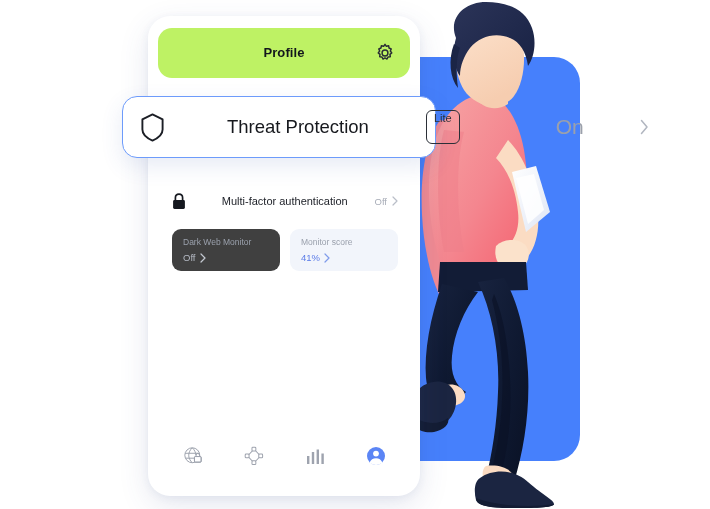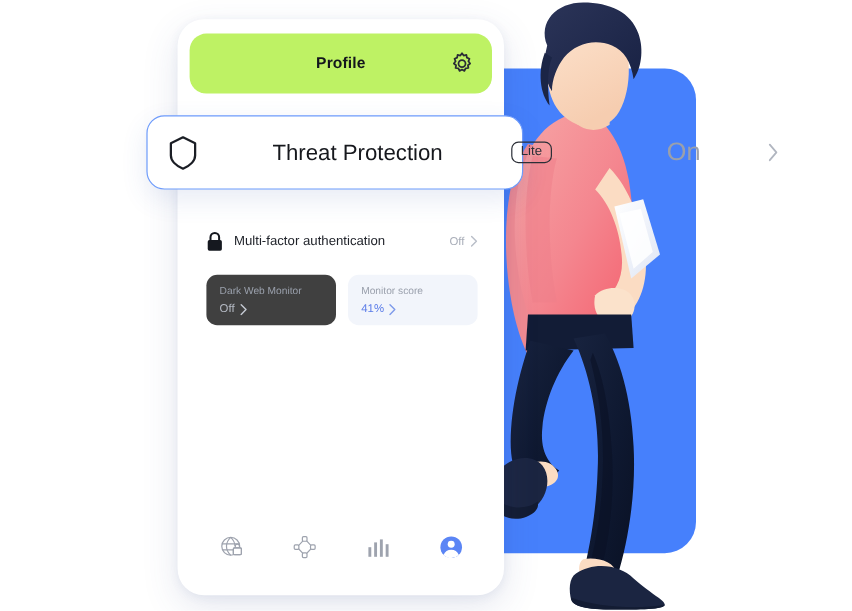--- a/index.html
+++ b/index.html
@@ -87,20 +87,21 @@
 
   
   .mfa-row {
     position: absolute;
     left: 24px;
     top: 170px;
     width: 226px;
     height: 30px;
     display: flex;
     align-items: center;
+    text-align: center;
   }
   .lock-icon {
     width: 14px;
     height: 17px;
     flex: 0 0 auto;
     margin-right: 9px;
   }
   .mfa-label {
     font-size: 11px;
     color: #21242b;
@@ -203,21 +204,21 @@
   }
   .tp-title {
     font-size: 18.5px;
     color: #16181d;
     white-space: nowrap;
   }
   .tp-badge {
     margin-left: 9px;
     border: 1.3px solid #2b2f37;
     border-radius: 6px;
-    padding: 2px 7px 3px;
+    padding: 2px 7px 19px;
     font-size: 11px;
     color: #2b2f37;
     line-height: 1;
   }
   .tp-spacer { flex: 1 1 auto; }
   .tp-state {
     font-size: 21px;
     color: #9ba0ab;
     margin-right: 8px;
   }

